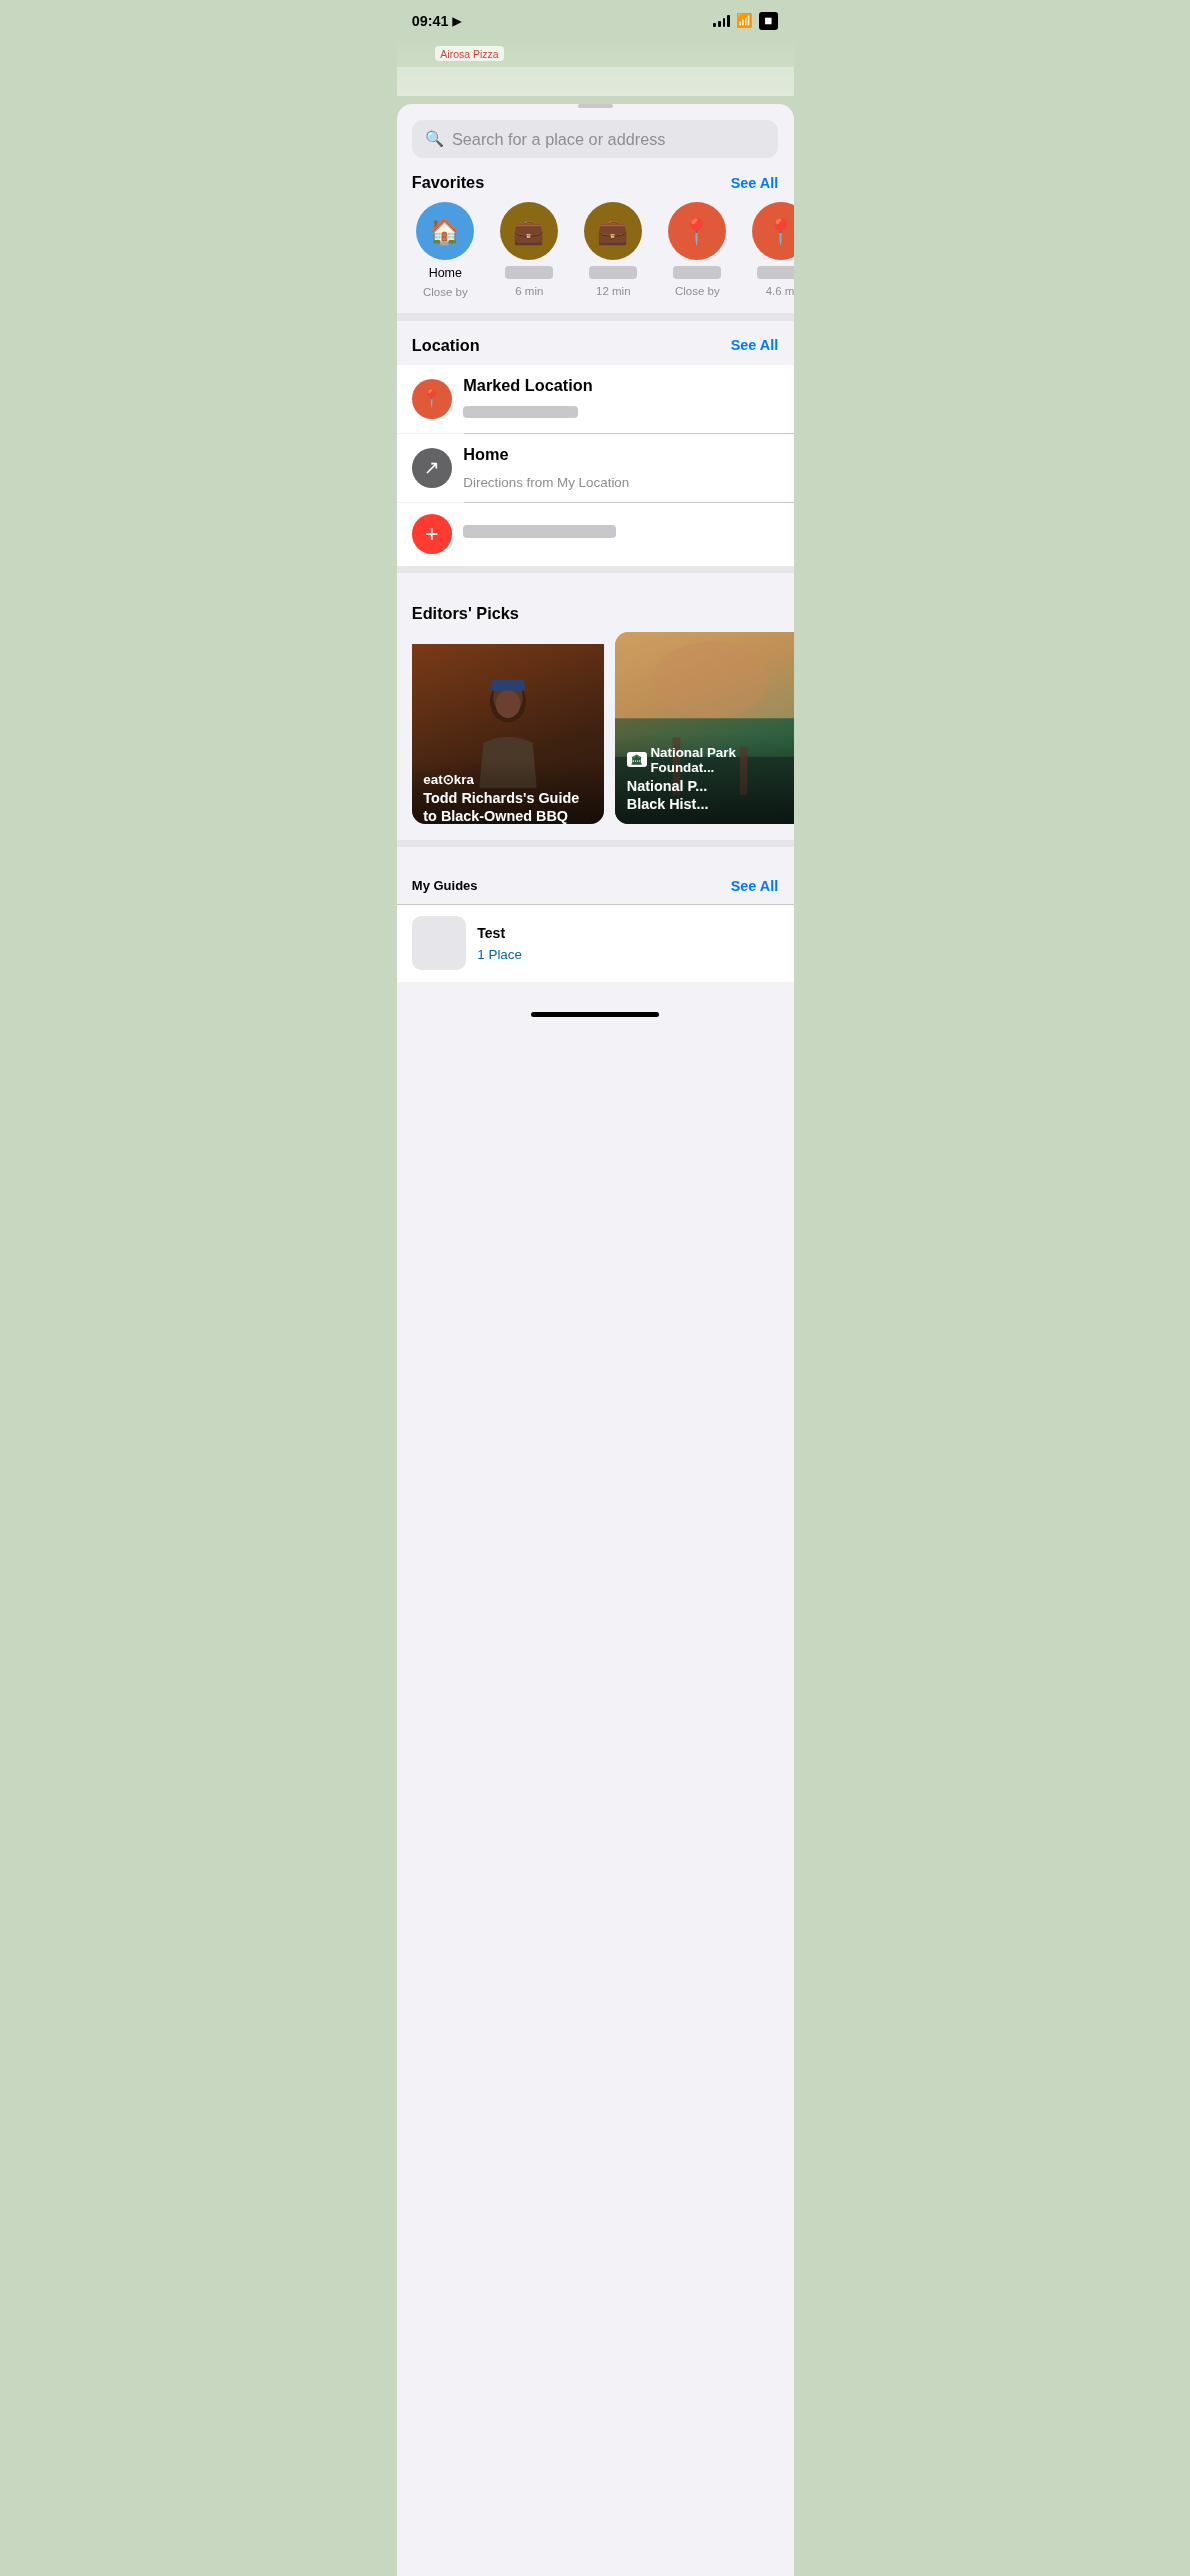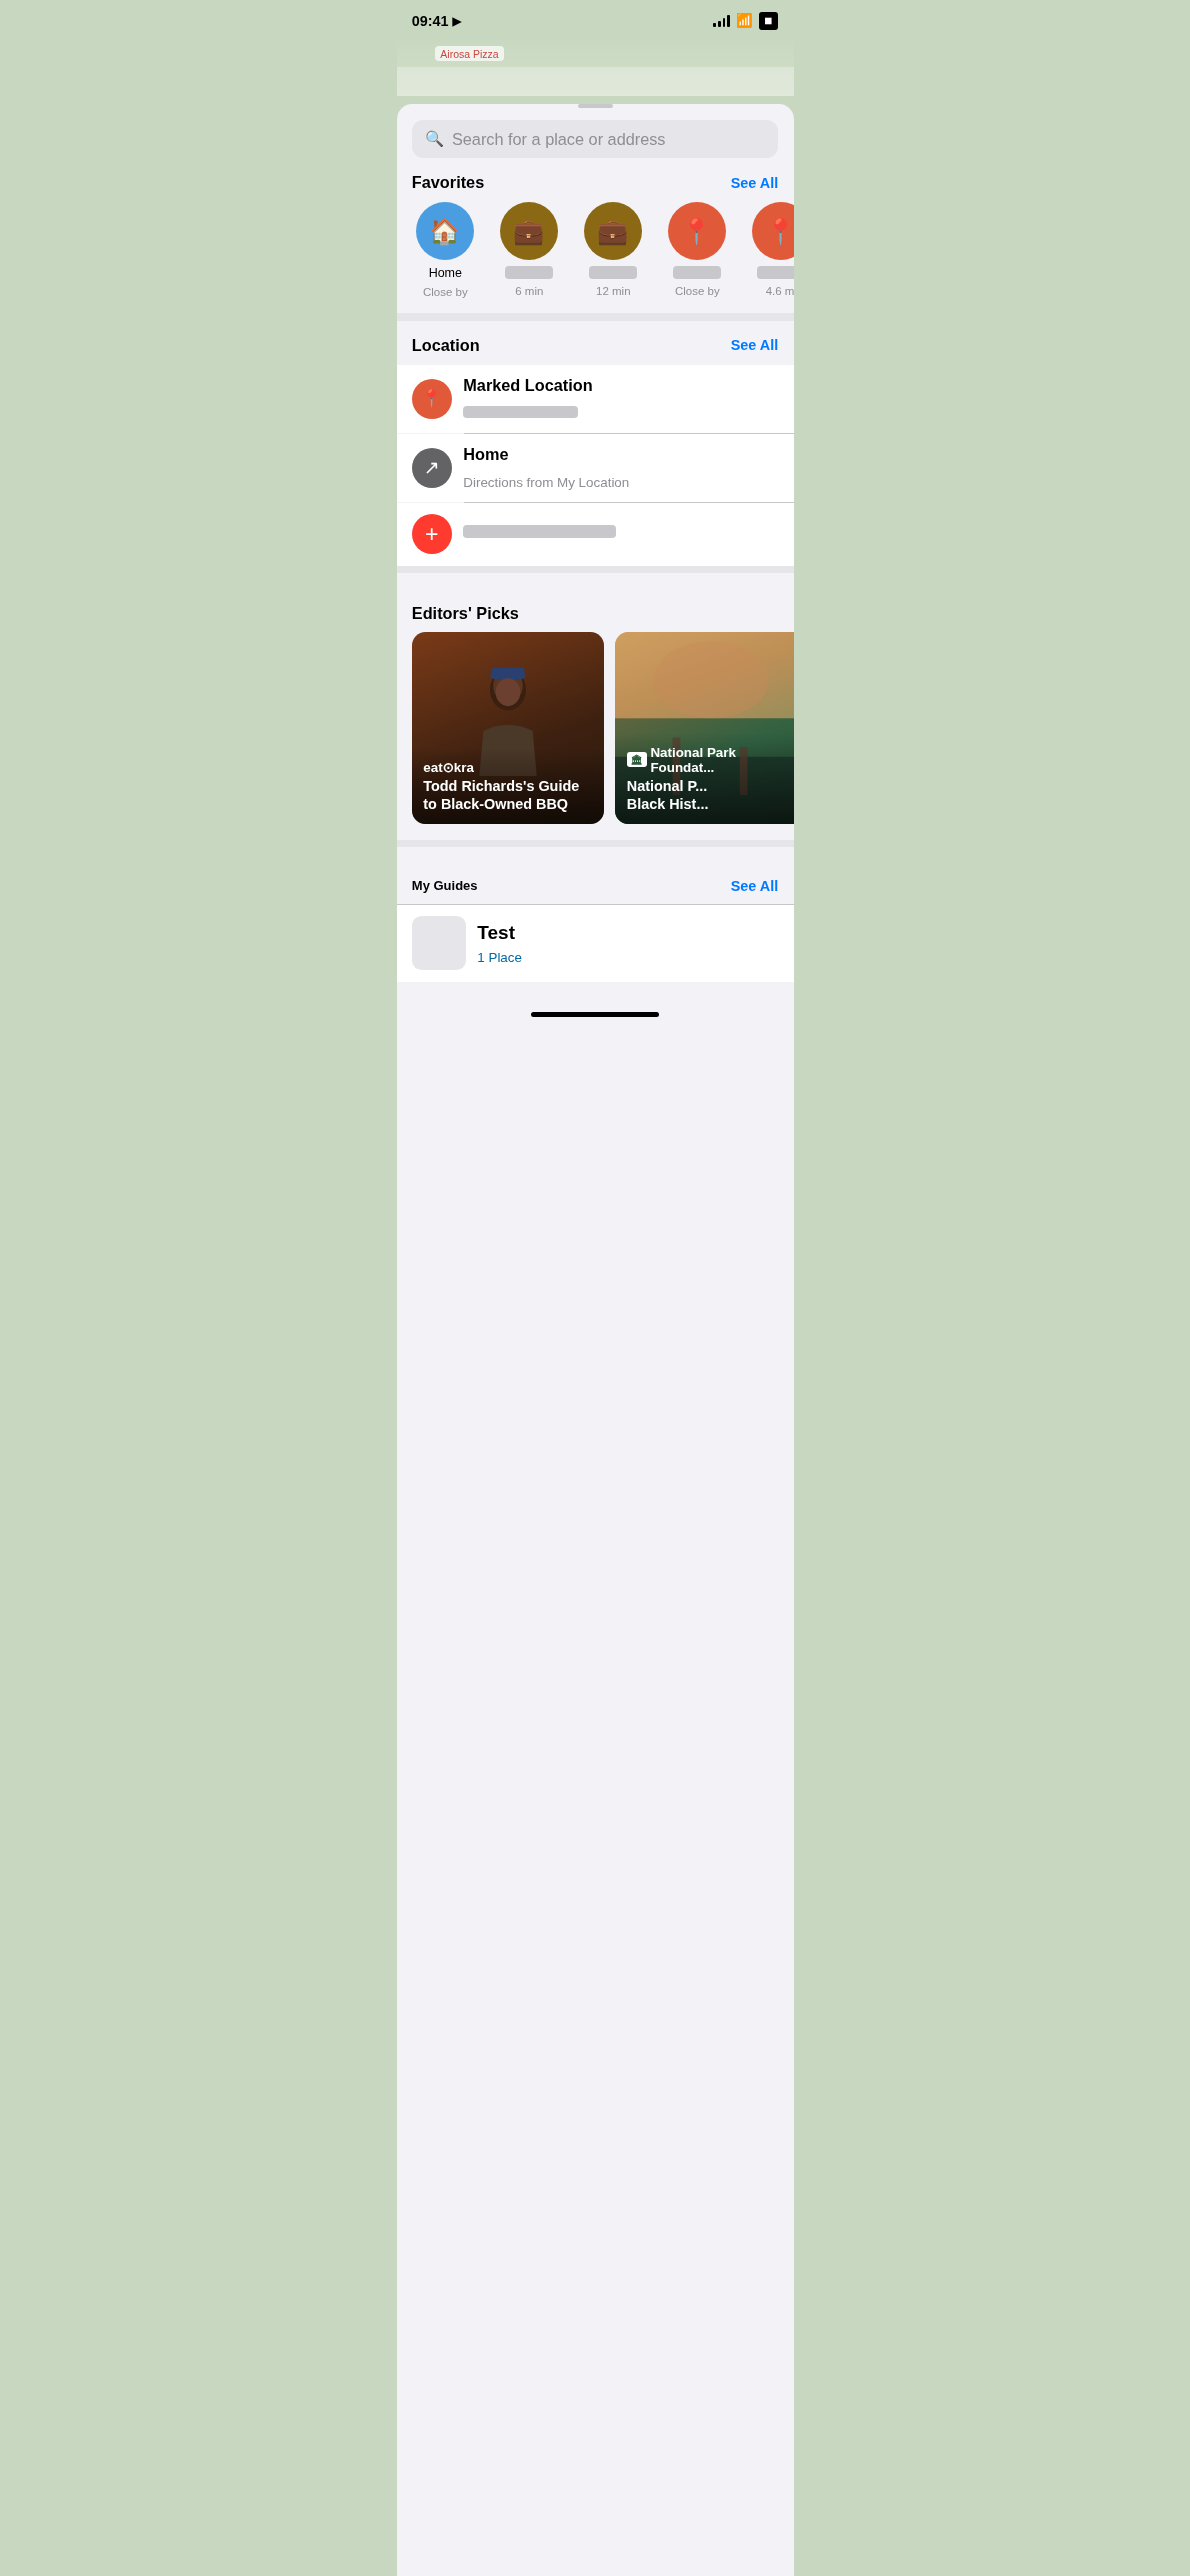--- a/index.html
+++ b/index.html
@@ -330,21 +330,21 @@
       width: 54px;
       height: 54px;
       border-radius: 9.6px;
       background: #e5e5ea;
       flex-shrink: 0;
     }
     .guide-text {
       flex: 1;
     }
     .guide-name {
-      font-size: 19px;
+      font-size: 14px;
       font-weight: 600;
       color: #000;
     }
     .guide-count {
       font-size: 13.4px;
       color: #0369a1;
       margin-top: 6px;
     }
 
     
@@ -460,21 +460,21 @@
     </div>
   </div>
 
   <div class="section-sep"></div>
 
   <div class="editors-section">
     <div class="editors-title">Editors' Picks</div>
     <div class="editors-scroll">
 
       <div class="editor-card">
-        <div class="editor-card-bg card-eatokra" style="background:linear-gradient(160deg,#7a3a18 0%,#5c2e14 30%,#3d2010 60%,#2a1a0e 100%);">
+        <div class="editor-card-bg card-eatokra" style="background:linear-gradient(160deg,#7a3a18 0%,#5c2e14 30%,#3d2010 60%,#2a1a0e 100%);margin-top:12px;">
 
           <svg class="person-silhouette" viewBox="0 0 100 140">
             <ellipse cx="50" cy="35" rx="22" ry="25" fill="#3a2010"></ellipse>
             <ellipse cx="50" cy="30" rx="18" ry="20" fill="#5a3520"></ellipse>
 
             <ellipse cx="50" cy="18" rx="22" ry="6" fill="#2a4070"></ellipse>
             <rect x="30" y="8" width="40" height="12" rx="4" fill="#2a4070"></rect>
 
             <ellipse cx="50" cy="38" rx="15" ry="17" fill="#6b4030"></ellipse>
 

